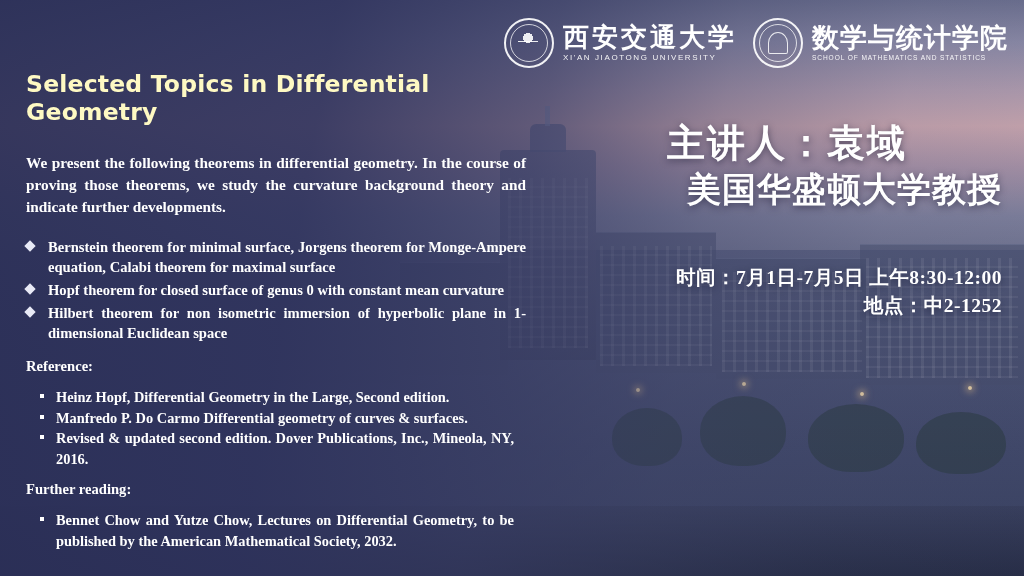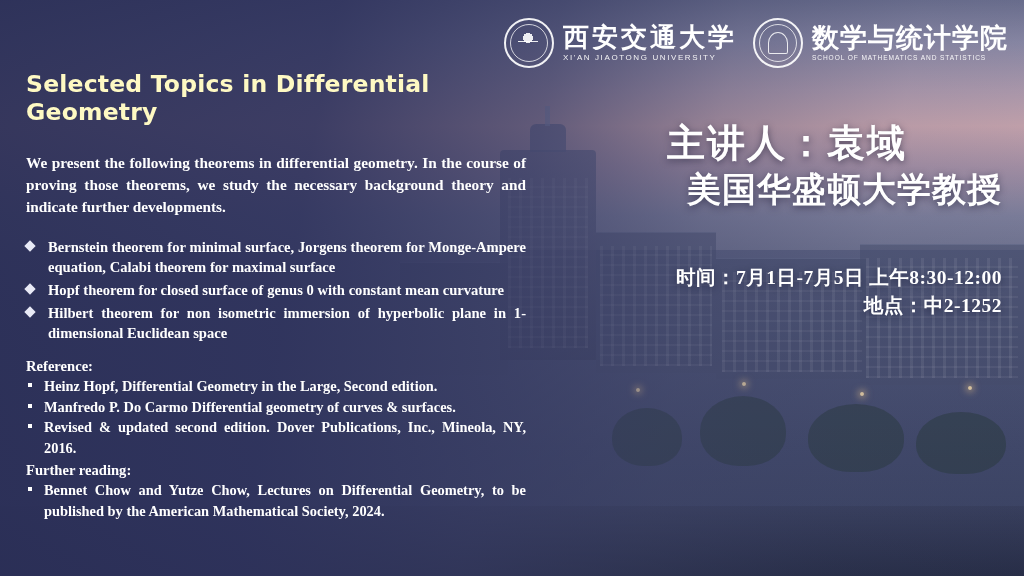--- a/index.html
+++ b/index.html
@@ -195,21 +195,21 @@
     transform: rotate(45deg);
   }
   .sec-head {
     font-family: "Liberation Serif", serif;
     font-weight: bold;
     font-size: 14.6px;
     margin: 4px 0 1px 0;
   }
   ul.refs {
     list-style: none;
-    margin: 0;
+    margin: 12px;
     padding: 0;
   }
   ul.refs li {
     position: relative;
     padding-left: 18px;
     font-family: "Liberation Serif", serif;
     font-weight: bold;
     font-size: 14.4px;
     line-height: 1.43;
     text-align: justify;
@@ -302,21 +302,21 @@
       <div class="seal s2"></div>
       <div class="logo-text">
         <div class="logo-cn big">数学与统计学院</div>
         <div class="logo-en small">SCHOOL OF MATHEMATICS AND STATISTICS</div>
       </div>
     </div>
   </div>
 
   <div class="left">
     <div class="title">Selected Topics in Differential Geometry</div>
-    <div class="abstract">We present the following theorems in differential geometry. In the course of proving those theorems, we study the necessary background theory and indicate further developments.</div>
+    <div class="abstract">We present the following theorems in differential geometry. In the course of proving those theorems, we study the curvature background theory and indicate further developments.</div>
 
     <ul class="bullets">
       <li>
         <span class="dia"></span>
         <span>Bernstein theorem for minimal surface, Jorgens theorem for Monge-Ampere equation, Calabi theorem for maximal surface</span>
       </li>
       <li>
         <span class="dia"></span>
         <span>Hopf theorem for closed surface of genus 0 with constant mean curvature</span>
       </li>
@@ -342,21 +342,21 @@
       <li>
         <span class="sq"></span>
         <span>Revised &amp; updated second edition. Dover Publications, Inc., Mineola, NY, 2016.</span>
       </li>
     </ul>
 
     <div class="sec-head">Further reading:</div>
     <ul class="refs">
       <li>
         <span class="sq"></span>
-        <span>Bennet Chow and Yutze Chow, Lectures on Differential Geometry, to be published by the American Mathematical Society, 2024.</span>
+        <span>Bennet Chow and Yutze Chow, Lectures on Differential Geometry, to be published by the American Mathematical Society, 2032.</span>
       </li>
     </ul>
   </div>
 
   <div class="right">
     <div class="speaker-line1">主讲人：袁域</div>
     <div class="speaker-line2">美国华盛顿大学教授</div>
     <div class="meta">
       <div class="meta-line">时间：7月1日-7月5日 上午8:30-12:00</div>
       <div class="meta-line">地点：中2-1252</div>

